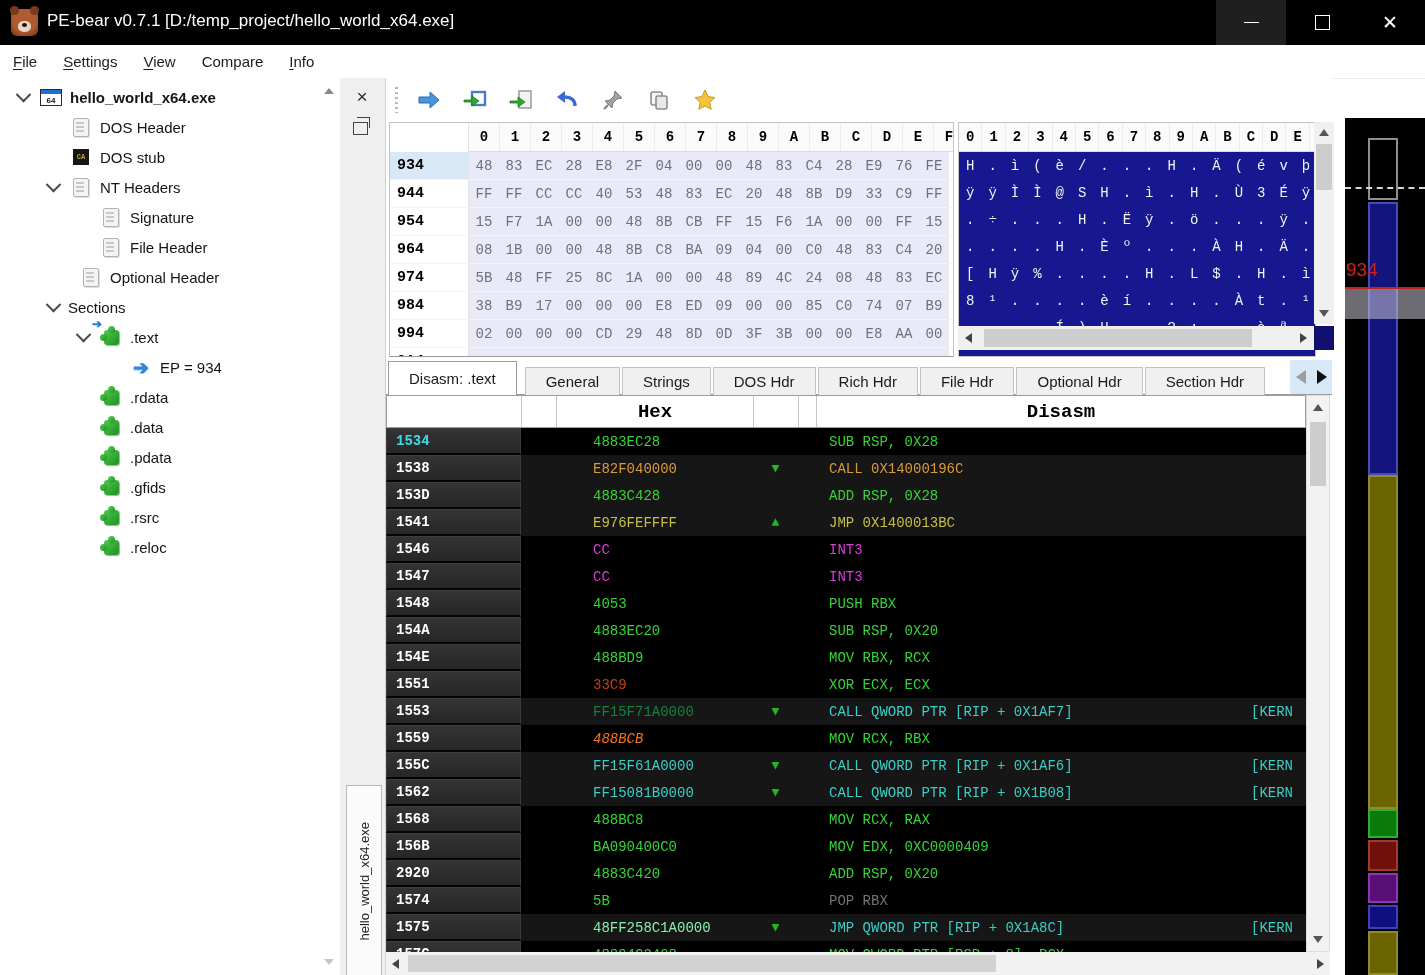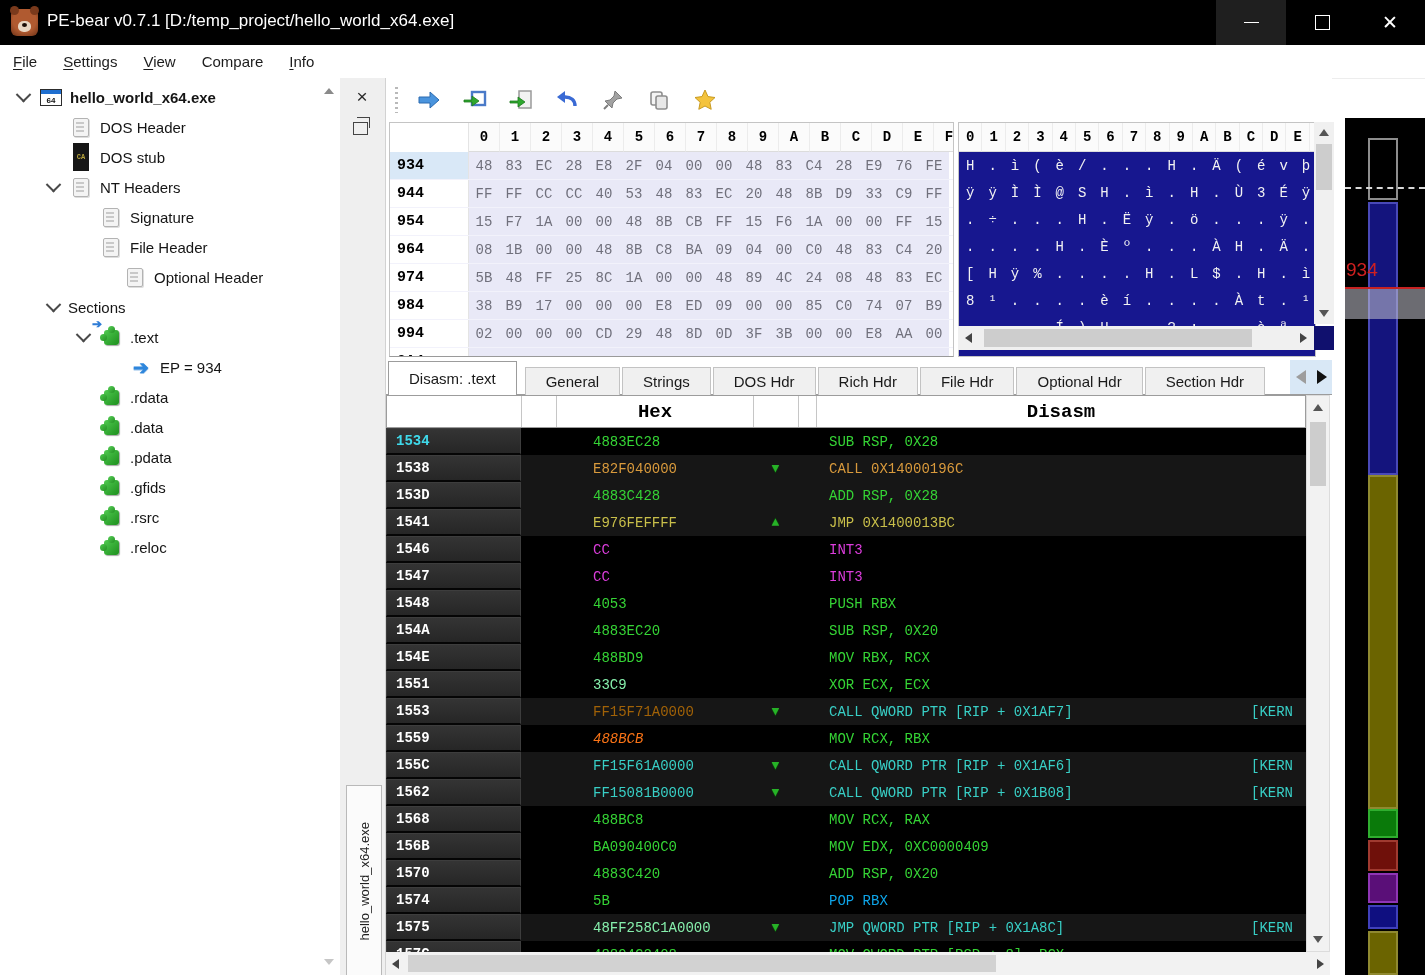--- a/index.html
+++ b/index.html
@@ -39,21 +39,21 @@
   .tree-row.bold{font-weight:bold;}
   .slot{width:30px;height:30px;flex:none;display:flex;align-items:center;justify-content:center;}
   .chev{width:9px;height:9px;border-right:2px solid #4a4a4a;border-bottom:2px solid #4a4a4a;
     transform:rotate(45deg) translate(-2px,-2px);}
   .islot{width:26px;height:26px;flex:none;display:flex;align-items:center;justify-content:center;position:relative;margin-right:6px;}
   .icon-exe{width:20px;height:15px;background:#fff;border:1px solid #2c2c2c;position:relative;font-size:8px;font-weight:bold;
     display:flex;align-items:flex-end;justify-content:center;color:#111;}
   .icon-exe:before{content:"";position:absolute;left:0;top:0;right:0;height:4px;background:#1f6fd0;}
   .icon-page{width:14px;height:17px;background:#f4f4f4;border:1px solid #b3b3b3;border-radius:2px;position:relative;box-shadow:1px 1px 0 #ddd;}
   .icon-page:before{content:"";position:absolute;left:2px;top:3px;width:8px;height:2px;background:#c9c9c9;box-shadow:0 4px 0 #c9c9c9,0 8px 0 #c9c9c9;}
-  .icon-stub{width:16px;height:28px;background:#161616;color:#b8a43c;font-size:7px;font-weight:bold;
+  .icon-stub{width:16px;height:16px;background:#161616;color:#b8a43c;font-size:7px;font-weight:bold;
     display:flex;align-items:center;justify-content:center;font-family:"Liberation Mono",monospace;}
   .icon-puzzle{width:15px;height:15px;background:linear-gradient(135deg,#4fca4f,#1e8f1e);border-radius:3px;position:relative;box-shadow:1px 1px 1px rgba(0,0,0,.35);}
   .icon-puzzle:before{content:"";position:absolute;left:-4px;top:4px;width:7px;height:7px;border-radius:50%;background:linear-gradient(135deg,#4fca4f,#228f22);}
   .icon-puzzle:after{content:"";position:absolute;top:-4px;left:4px;width:7px;height:7px;border-radius:50%;background:linear-gradient(135deg,#58d058,#228f22);}
   .ep-mini{position:absolute;left:-6px;top:-7px;color:#2e7cd6;font-weight:bold;font-size:12px;text-shadow:0 0 1px #fff;}
   .icon-eparrow{color:#2e86dc;font-size:19px;font-weight:bold;text-shadow:0 1px 0 #9cc4ea;}
   #tree-scroll{left:321px;top:80px;width:17px;height:893px;}
   #tree-scroll .up{position:absolute;top:8px;left:3px;border-left:5px solid transparent;border-right:5px solid transparent;border-bottom:6px solid #8a8a8a;}
   #tree-scroll .down{position:absolute;bottom:8px;left:3px;border-left:5px solid transparent;border-right:5px solid transparent;border-top:6px solid #c6c6c6;}
 
@@ -217,21 +217,21 @@
       </span>
       <span>Signature</span>
     </div>
     <div class="tree-row" style="padding-left: 68px;">
       <span class="slot"></span>
       <span class="islot">
         <span class="icon-page"></span>
       </span>
       <span>File Header</span>
     </div>
-    <div class="tree-row" style="padding-left: 92px;">
+    <div class="tree-row" style="padding-left: 48px;">
       <span class="slot"></span>
       <span class="islot">
         <span class="icon-page"></span>
       </span>
       <span>Optional Header</span>
     </div>
     <div class="tree-row" style="padding-left: 38px;">
       <span class="slot">
         <span class="chev"></span>
       </span>
@@ -825,31 +825,31 @@
             <div class="ds-hex" style="color: rgb(53, 212, 53);">488BD9</div>
             <div class="ds-tri"></div>
             <div class="ds-gap2"></div>
             <div class="ds-txt" style="color: rgb(53, 212, 53);">MOV RBX, RCX</div>
           </div>
         </div>
         <div class="ds-row">
           <div class="ds-addr">1551</div>
           <div class="ds-rest">
             <div style="width: 35px; flex: 0 0 auto;"></div>
-            <div class="ds-hex" style="color: #86efac;">33C9</div>
+            <div class="ds-hex" style="color: #c2410c;">33C9</div>
             <div class="ds-tri"></div>
             <div class="ds-gap2"></div>
             <div class="ds-txt" style="color: rgb(53, 212, 53);">XOR ECX, ECX</div>
           </div>
         </div>
         <div class="ds-row hl">
           <div class="ds-addr">1553</div>
           <div class="ds-rest">
             <div style="width: 35px; flex: 0 0 auto;"></div>
-            <div class="ds-hex" style="color: #a16207;">FF15F71A0000</div>
+            <div class="ds-hex" style="color: #15803d;">FF15F71A0000</div>
             <div class="ds-tri tri-down">▼</div>
             <div class="ds-gap2"></div>
             <div class="ds-txt" style="color: rgb(56, 207, 198);">CALL QWORD PTR [RIP + 0X1AF7]</div>
             <div class="ds-ref" style="color: rgb(56, 207, 198);">[KERN</div>
           </div>
         </div>
         <div class="ds-row">
           <div class="ds-addr">1559</div>
           <div class="ds-rest">
             <div style="width: 35px; flex: 0 0 auto;"></div>
@@ -895,37 +895,37 @@
           <div class="ds-addr">156B</div>
           <div class="ds-rest">
             <div style="width: 35px; flex: 0 0 auto;"></div>
             <div class="ds-hex" style="color: rgb(53, 212, 53);">BA090400C0</div>
             <div class="ds-tri"></div>
             <div class="ds-gap2"></div>
             <div class="ds-txt" style="color: rgb(53, 212, 53);">MOV EDX, 0XC0000409</div>
           </div>
         </div>
         <div class="ds-row">
-          <div class="ds-addr">1570</div>
+          <div class="ds-addr">2920</div>
           <div class="ds-rest">
             <div style="width: 35px; flex: 0 0 auto;"></div>
             <div class="ds-hex" style="color: rgb(53, 212, 53);">4883C420</div>
             <div class="ds-tri"></div>
             <div class="ds-gap2"></div>
             <div class="ds-txt" style="color: rgb(53, 212, 53);">ADD RSP, 0X20</div>
           </div>
         </div>
         <div class="ds-row">
           <div class="ds-addr">1574</div>
           <div class="ds-rest">
             <div style="width: 35px; flex: 0 0 auto;"></div>
             <div class="ds-hex" style="color: rgb(53, 212, 53);">5B</div>
             <div class="ds-tri"></div>
             <div class="ds-gap2"></div>
-            <div class="ds-txt" style="color: #0ea5e9;">POP RBX</div>
+            <div class="ds-txt" style="color: #737373;">POP RBX</div>
           </div>
         </div>
         <div class="ds-row hl">
           <div class="ds-addr">1575</div>
           <div class="ds-rest">
             <div style="width: 35px; flex: 0 0 auto;"></div>
             <div class="ds-hex" style="color: #86efac;">48FF258C1A0000</div>
             <div class="ds-tri tri-down">▼</div>
             <div class="ds-gap2"></div>
             <div class="ds-txt" style="color: rgb(56, 207, 198);">JMP QWORD PTR [RIP + 0X1A8C]</div>

